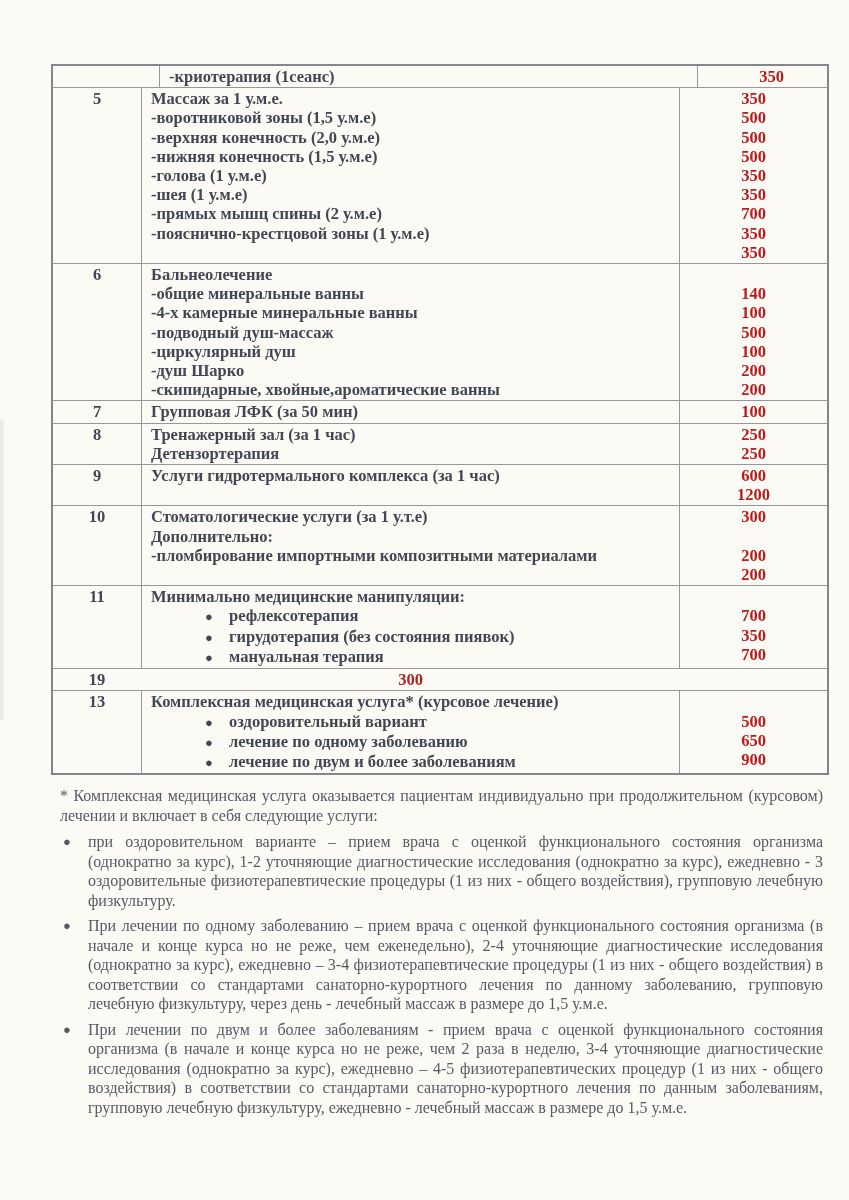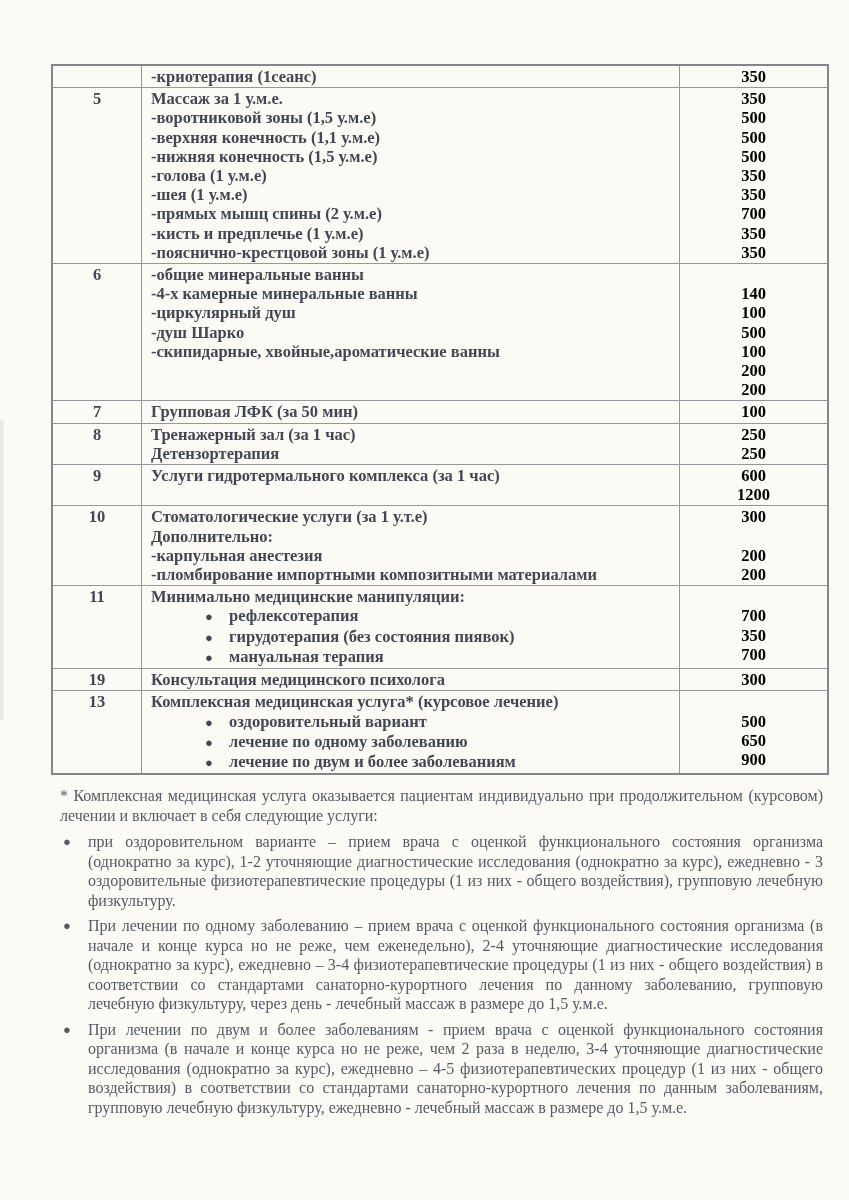--- a/index.html
+++ b/index.html
@@ -22,37 +22,37 @@
     position:absolute;left:51px;top:64px;width:778px;
     border:2px solid #85858b;
     box-sizing:border-box;
     background:transparent;
   }
   .t-row{
     display:grid;
     grid-template-columns:88px 539px 1fr;
     border-top:1px solid #97979b;
   }
-  .t-row:first-child{border-top:0;}
+  .t-row:first-child{border-top:0;gap:18px;}
   .cell-num{
     font-weight:700;font-size:16.5px;line-height:19.2px;
     color:#434754;text-align:center;padding-top:1px;
   }
   .cell-svc{
     border-left:1px solid #97979b;
     border-right:1px solid #97979b;
     padding:1px 8px 1px 9px;
     box-sizing:border-box;
   }
   .cell-price{padding:1px 0;}
   .svc-line,.price-line{
     font-weight:700;font-size:16.5px;line-height:19.2px;
     color:#434754;white-space:nowrap;overflow:hidden;
   }
-  .price-line{text-align:center;color:#000000;}
+  .price-line{text-align:center;color:#b91c1c;}
   .svc-line.bullet{padding-left:54px;}
   .bullet-dot{display:inline-block;width:24px;font-size:13px;vertical-align:baseline;color:#434754;}
   
   .footnotes{
     position:absolute;left:57px;top:786px;width:766px;
     font-size:16px;line-height:19.5px;
     color:#565a64;text-align:justify;
   }
   .fn-intro{margin:0 0 7px 3px;font-family:Liberation Serif, serif;}
   .fn-item{position:relative;padding-left:31px;margin:0 0 6px 0;}
@@ -72,45 +72,46 @@
         </div>
         <div class="cell-price">
           <div class="price-line">350</div>
         </div>
       </div>
       <div class="t-row">
         <div class="cell-num">5</div>
         <div class="cell-svc">
           <div class="svc-line"><span>Массаж  за 1 у.м.е.</span></div>
           <div class="svc-line"><span>-воротниковой зоны (1,5 у.м.е)</span></div>
-          <div class="svc-line"><span>-верхняя конечность (1,1 у.м.е)</span></div>
+          <div class="svc-line"><span>-верхняя конечность (2,0 у.м.е)</span></div>
           <div class="svc-line"><span>-нижняя конечность (1,5 у.м.е)</span></div>
           <div class="svc-line"><span>-голова (1 у.м.е)</span></div>
           <div class="svc-line"><span>-шея (1 у.м.е)</span></div>
           <div class="svc-line"><span>-прямых мышц спины (2 у.м.е)</span></div>
-          <div class="svc-line"><span>-кисть и предплечье (1 у.м.е)</span></div>
           <div class="svc-line"><span>-пояснично-крестцовой зоны (1 у.м.е)</span></div>
         </div>
         <div class="cell-price">
           <div class="price-line">350</div>
           <div class="price-line">500</div>
           <div class="price-line">500</div>
           <div class="price-line">500</div>
           <div class="price-line">350</div>
           <div class="price-line">350</div>
           <div class="price-line">700</div>
           <div class="price-line">350</div>
           <div class="price-line">350</div>
         </div>
       </div>
       <div class="t-row">
         <div class="cell-num">6</div>
         <div class="cell-svc">
+          <div class="svc-line"><span>Бальнеолечение</span></div>
           <div class="svc-line"><span>-общие минеральные ванны</span></div>
           <div class="svc-line"><span>-4-х камерные минеральные ванны</span></div>
+          <div class="svc-line"><span>-подводный душ-массаж</span></div>
           <div class="svc-line"><span>-циркулярный душ</span></div>
           <div class="svc-line"><span>-душ Шарко</span></div>
           <div class="svc-line"><span>-скипидарные, хвойные,ароматические ванны</span></div>
         </div>
         <div class="cell-price">
           <div class="price-line">&nbsp;</div>
           <div class="price-line">140</div>
           <div class="price-line">100</div>
           <div class="price-line">500</div>
           <div class="price-line">100</div>
@@ -146,21 +147,20 @@
         <div class="cell-price">
           <div class="price-line">600</div>
           <div class="price-line">1200</div>
         </div>
       </div>
       <div class="t-row">
         <div class="cell-num">10</div>
         <div class="cell-svc">
           <div class="svc-line"><span>Стоматологические услуги (за 1 у.т.е)</span></div>
           <div class="svc-line"><span>Дополнительно:</span></div>
-          <div class="svc-line"><span>-карпульная анестезия</span></div>
           <div class="svc-line"><span>-пломбирование импортными композитными материалами</span></div>
         </div>
         <div class="cell-price">
           <div class="price-line">300</div>
           <div class="price-line">&nbsp;</div>
           <div class="price-line">200</div>
           <div class="price-line">200</div>
         </div>
       </div>
       <div class="t-row">
@@ -173,23 +173,20 @@
         </div>
         <div class="cell-price">
           <div class="price-line">&nbsp;</div>
           <div class="price-line">700</div>
           <div class="price-line">350</div>
           <div class="price-line">700</div>
         </div>
       </div>
       <div class="t-row">
         <div class="cell-num">19</div>
-        <div class="cell-svc">
-          <div class="svc-line"><span>Консультация медицинского психолога</span></div>
-        </div>
         <div class="cell-price">
           <div class="price-line">300</div>
         </div>
       </div>
       <div class="t-row">
         <div class="cell-num">13</div>
         <div class="cell-svc">
           <div class="svc-line"><span>Комплексная медицинская услуга* (курсовое лечение)</span></div>
           <div class="svc-line bullet"><span class="bullet-dot">●</span><span>оздоровительный вариант</span></div>
           <div class="svc-line bullet"><span class="bullet-dot">●</span><span>лечение по одному заболеванию</span></div>

